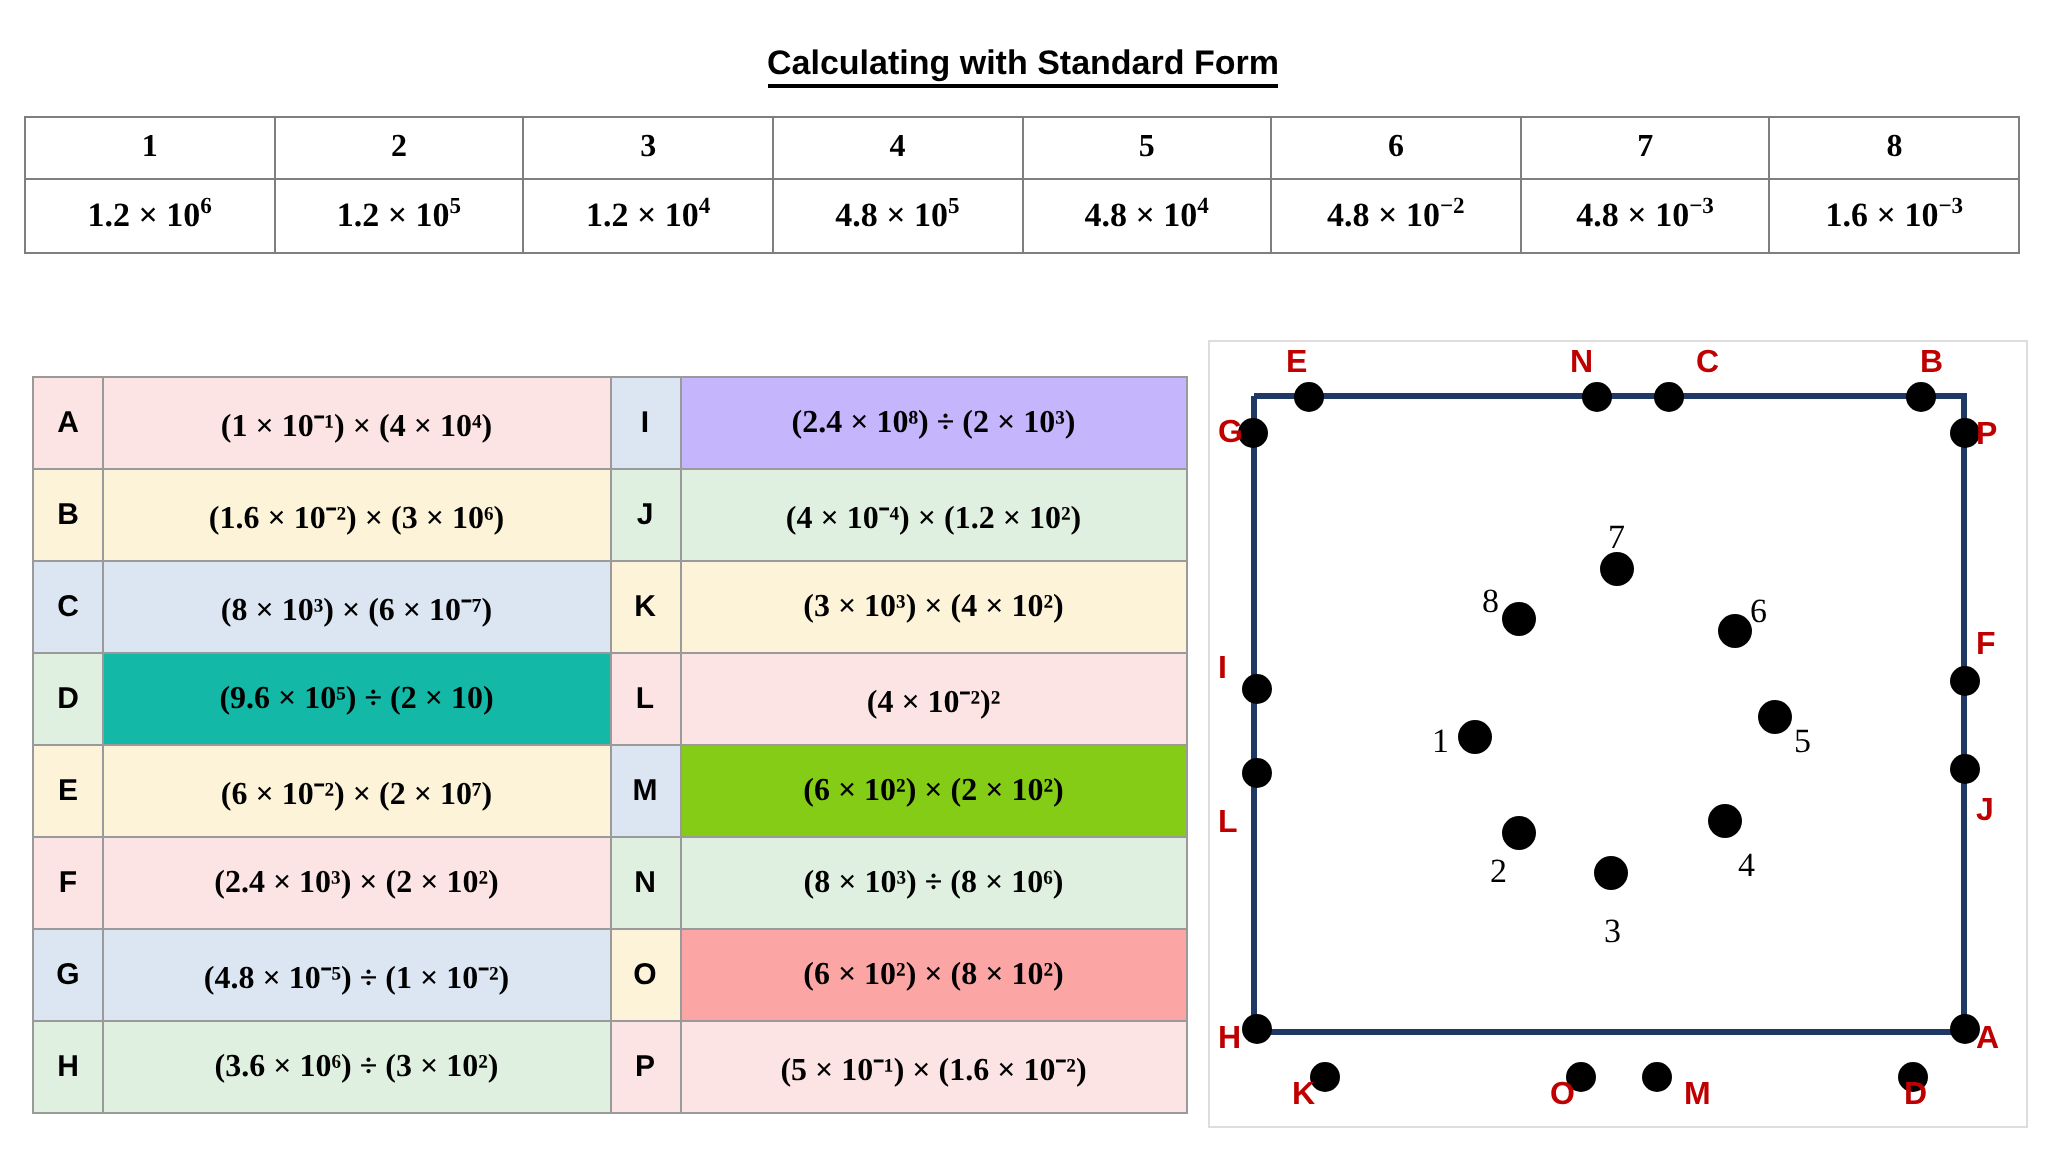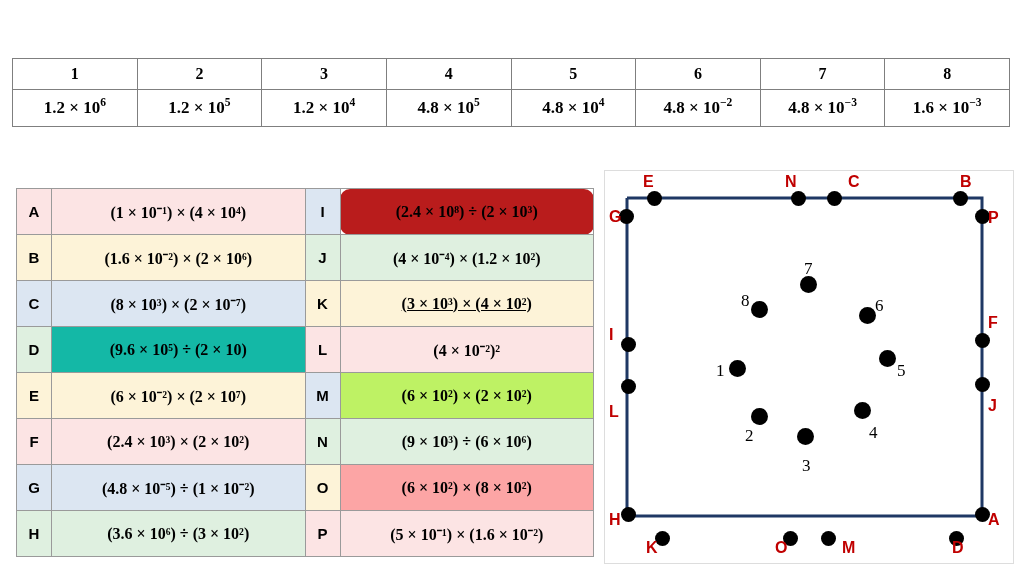--- a/index.html
+++ b/index.html
@@ -128,20 +128,23 @@
     color: #000000;
     font-family: "Liberation Serif", serif;
     font-size: 17px;
   }
 </style>
 </head>
 <body>
 
 <div class="page">
 
+  <div class="title">
+    <span>Calculating with Standard Form</span>
+  </div>
 
   <table class="answers">
     <tbody>
         <tr class="hdr">
       <td>1</td>
       <td>2</td>
       <td>3</td>
       <td>4</td>
       <td>5</td>
       <td>6</td>
@@ -160,51 +163,51 @@
     </tr>
   </tbody>
     </table>
 
   <table class="qgrid">
     <tbody id="qbody">
         <tr>
           <td class="lbl" style="background: rgb(252, 228, 228);">A</td>
           <td class="expr" style="background: rgb(252, 228, 228);">(1 × 10⁻¹) × (4 × 10⁴)</td>
           <td class="lbl" style="background: rgb(220, 230, 242);">I</td>
-          <td class="expr" style="background: #b91c1c; border-radius: 10px;">(2.4 × 10⁸) ÷ (2 × 10³)</td>
+          <td class="expr" style="background: #c4b5fd;">(2.4 × 10⁸) ÷ (2 × 10³)</td>
         </tr>
         <tr>
           <td class="lbl" style="background: rgb(253, 243, 216);">B</td>
-          <td class="expr" style="background: rgb(253, 243, 216);">(1.6 × 10⁻²) × (2 × 10⁶)</td>
+          <td class="expr" style="background: rgb(253, 243, 216);">(1.6 × 10⁻²) × (3 × 10⁶)</td>
           <td class="lbl" style="background: rgb(223, 240, 224);">J</td>
           <td class="expr" style="background: rgb(223, 240, 224);">(4 × 10⁻⁴) × (1.2 × 10²)</td>
         </tr>
         <tr>
           <td class="lbl" style="background: rgb(220, 230, 242);">C</td>
-          <td class="expr" style="background: rgb(220, 230, 242);">(8 × 10³) × (2 × 10⁻⁷)</td>
+          <td class="expr" style="background: rgb(220, 230, 242);">(8 × 10³) × (6 × 10⁻⁷)</td>
           <td class="lbl" style="background: rgb(253, 243, 216);">K</td>
-          <td class="expr" style="background: rgb(253, 243, 216); text-decoration: underline;">(3 × 10³) × (4 × 10²)</td>
+          <td class="expr" style="background: rgb(253, 243, 216);">(3 × 10³) × (4 × 10²)</td>
         </tr>
         <tr>
           <td class="lbl" style="background: rgb(223, 240, 224);">D</td>
           <td class="expr" style="background: #14b8a6;">(9.6 × 10⁵) ÷ (2 × 10)</td>
           <td class="lbl" style="background: rgb(252, 228, 228);">L</td>
           <td class="expr" style="background: rgb(252, 228, 228);">(4 × 10⁻²)²</td>
         </tr>
         <tr>
           <td class="lbl" style="background: rgb(253, 243, 216);">E</td>
           <td class="expr" style="background: rgb(253, 243, 216);">(6 × 10⁻²) × (2 × 10⁷)</td>
           <td class="lbl" style="background: rgb(220, 230, 242);">M</td>
-          <td class="expr" style="background: #bef264;">(6 × 10²) × (2 × 10²)</td>
+          <td class="expr" style="background: #84cc16;">(6 × 10²) × (2 × 10²)</td>
         </tr>
         <tr>
           <td class="lbl" style="background: rgb(252, 228, 228);">F</td>
           <td class="expr" style="background: rgb(252, 228, 228);">(2.4 × 10³) × (2 × 10²)</td>
           <td class="lbl" style="background: rgb(223, 240, 224);">N</td>
-          <td class="expr" style="background: rgb(223, 240, 224);">(9 × 10³) ÷ (6 × 10⁶)</td>
+          <td class="expr" style="background: rgb(223, 240, 224);">(8 × 10³) ÷ (8 × 10⁶)</td>
         </tr>
         <tr>
           <td class="lbl" style="background: rgb(220, 230, 242);">G</td>
           <td class="expr" style="background: rgb(220, 230, 242);">(4.8 × 10⁻⁵) ÷ (1 × 10⁻²)</td>
           <td class="lbl" style="background: rgb(253, 243, 216);">O</td>
           <td class="expr" style="background: #fca5a5;">(6 × 10²) × (8 × 10²)</td>
         </tr>
         <tr>
           <td class="lbl" style="background: rgb(223, 240, 224);">H</td>
           <td class="expr" style="background: rgb(223, 240, 224);">(3.6 × 10⁶) ÷ (3 × 10²)</td>

